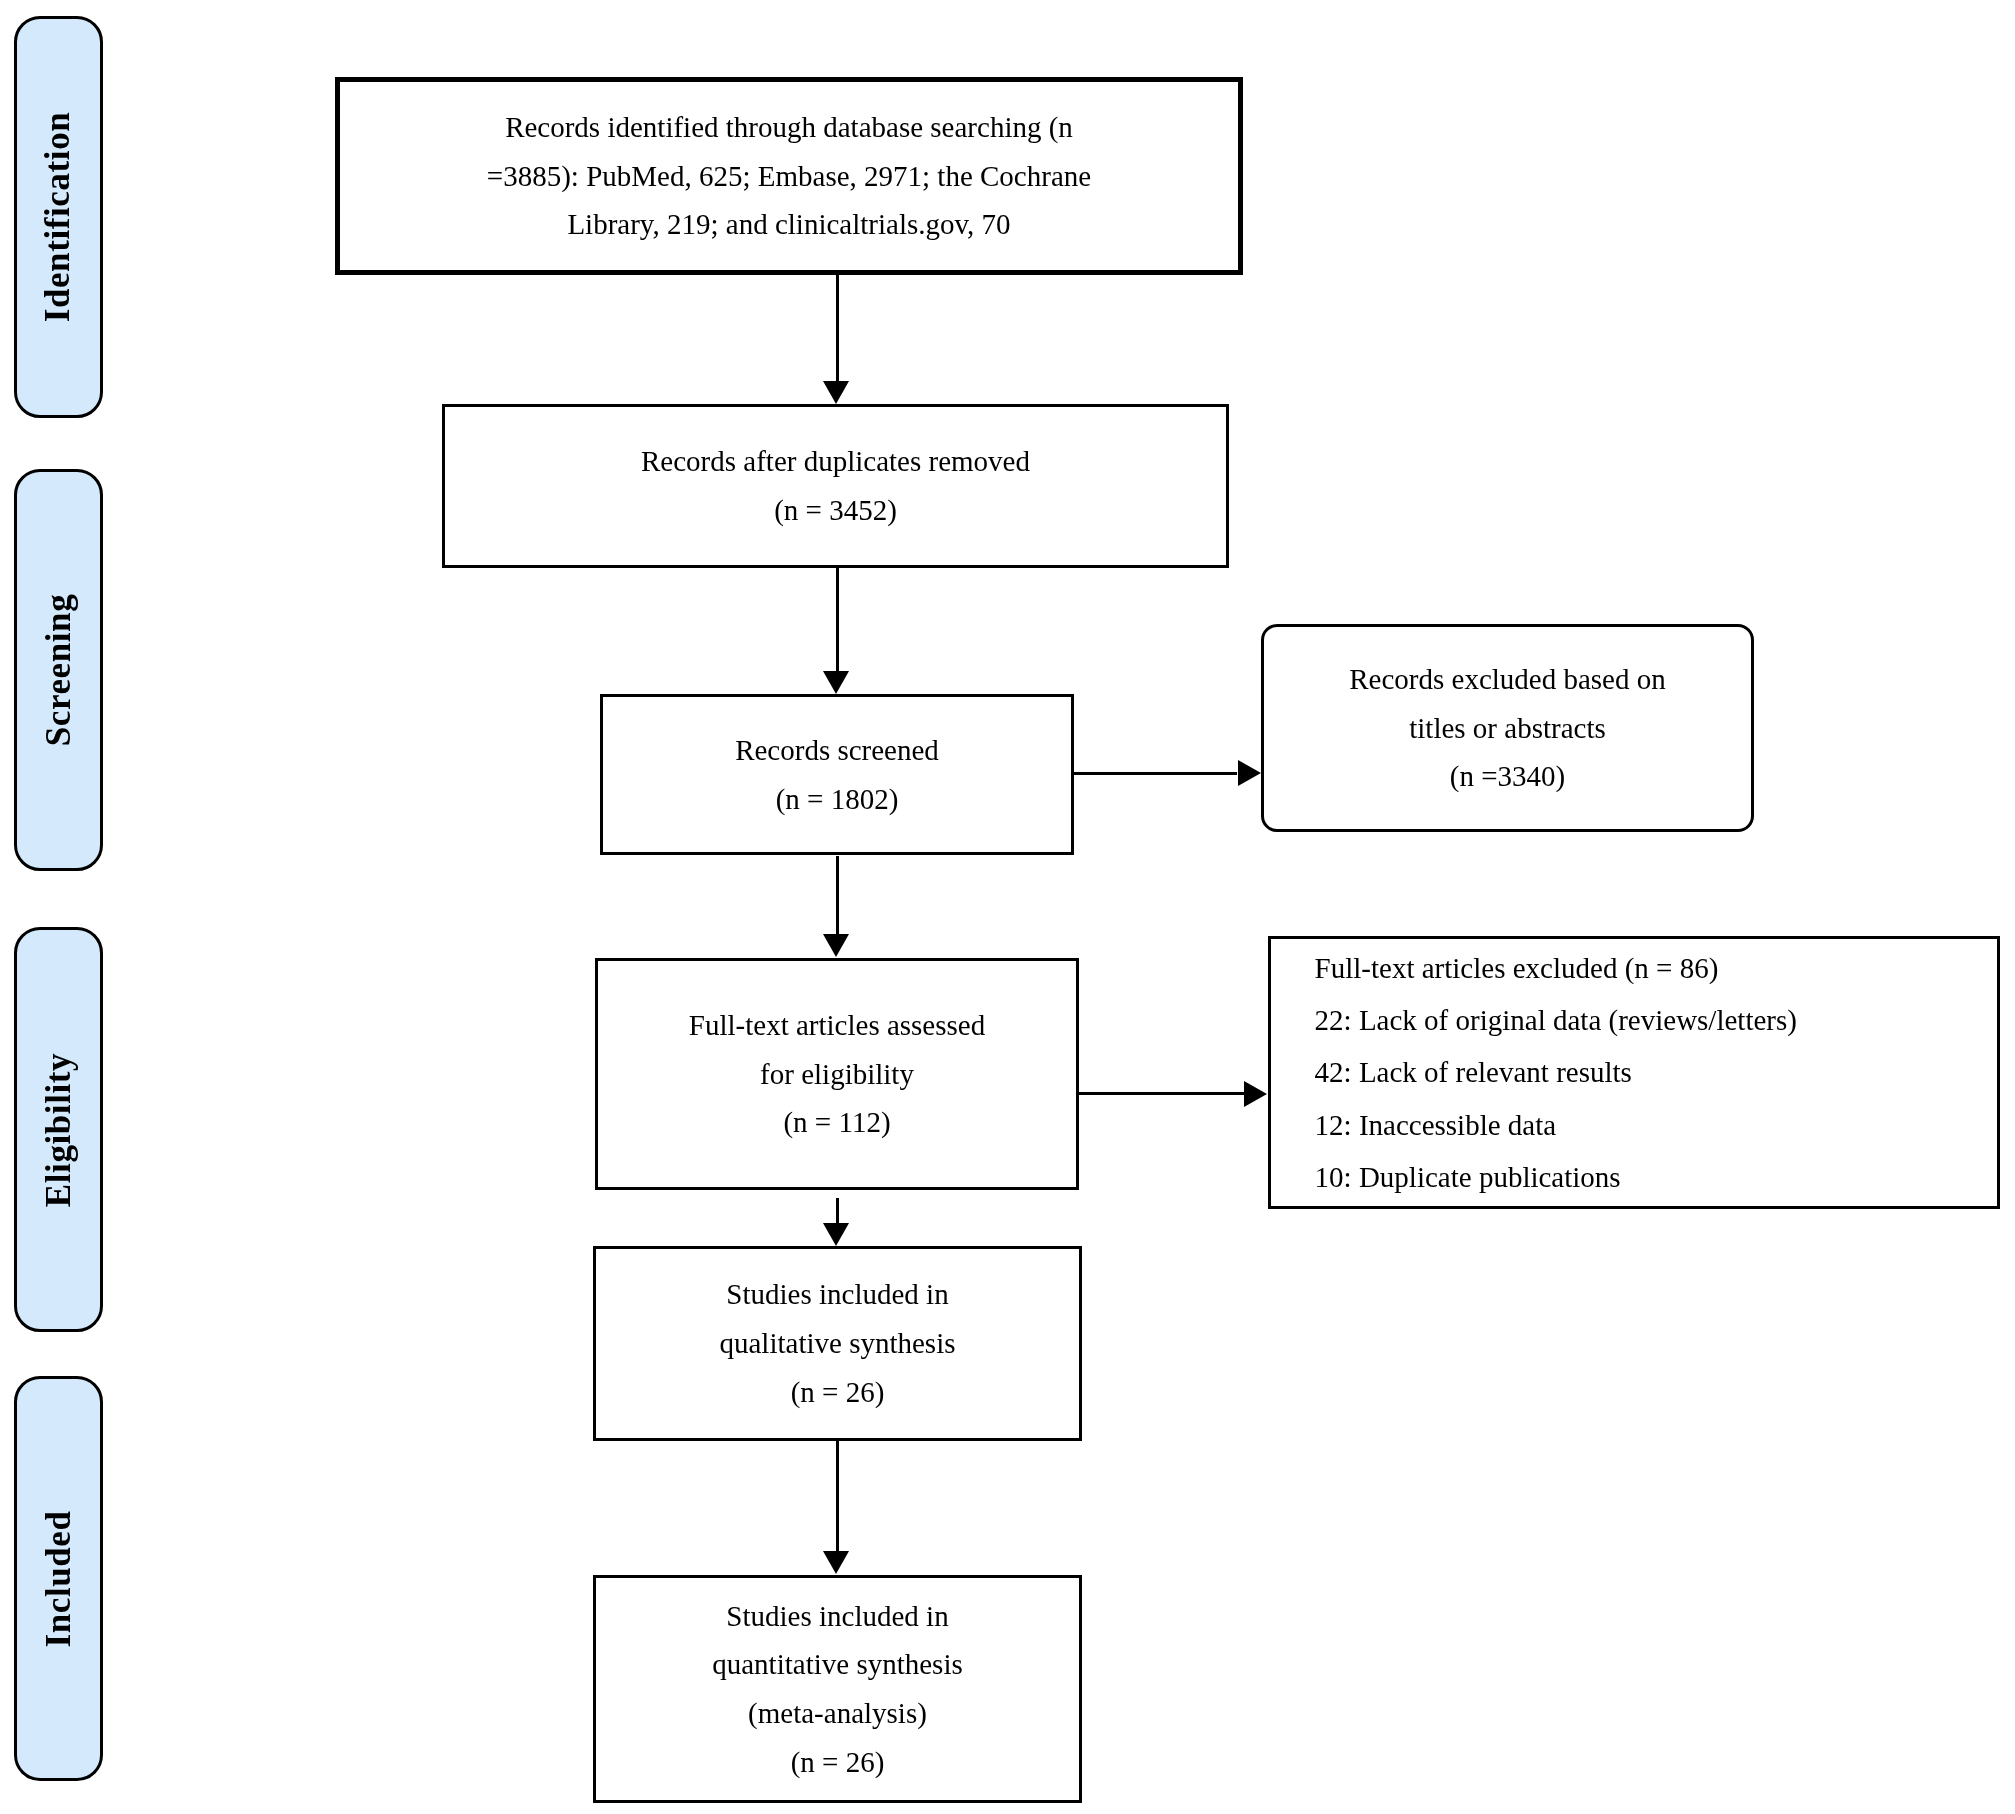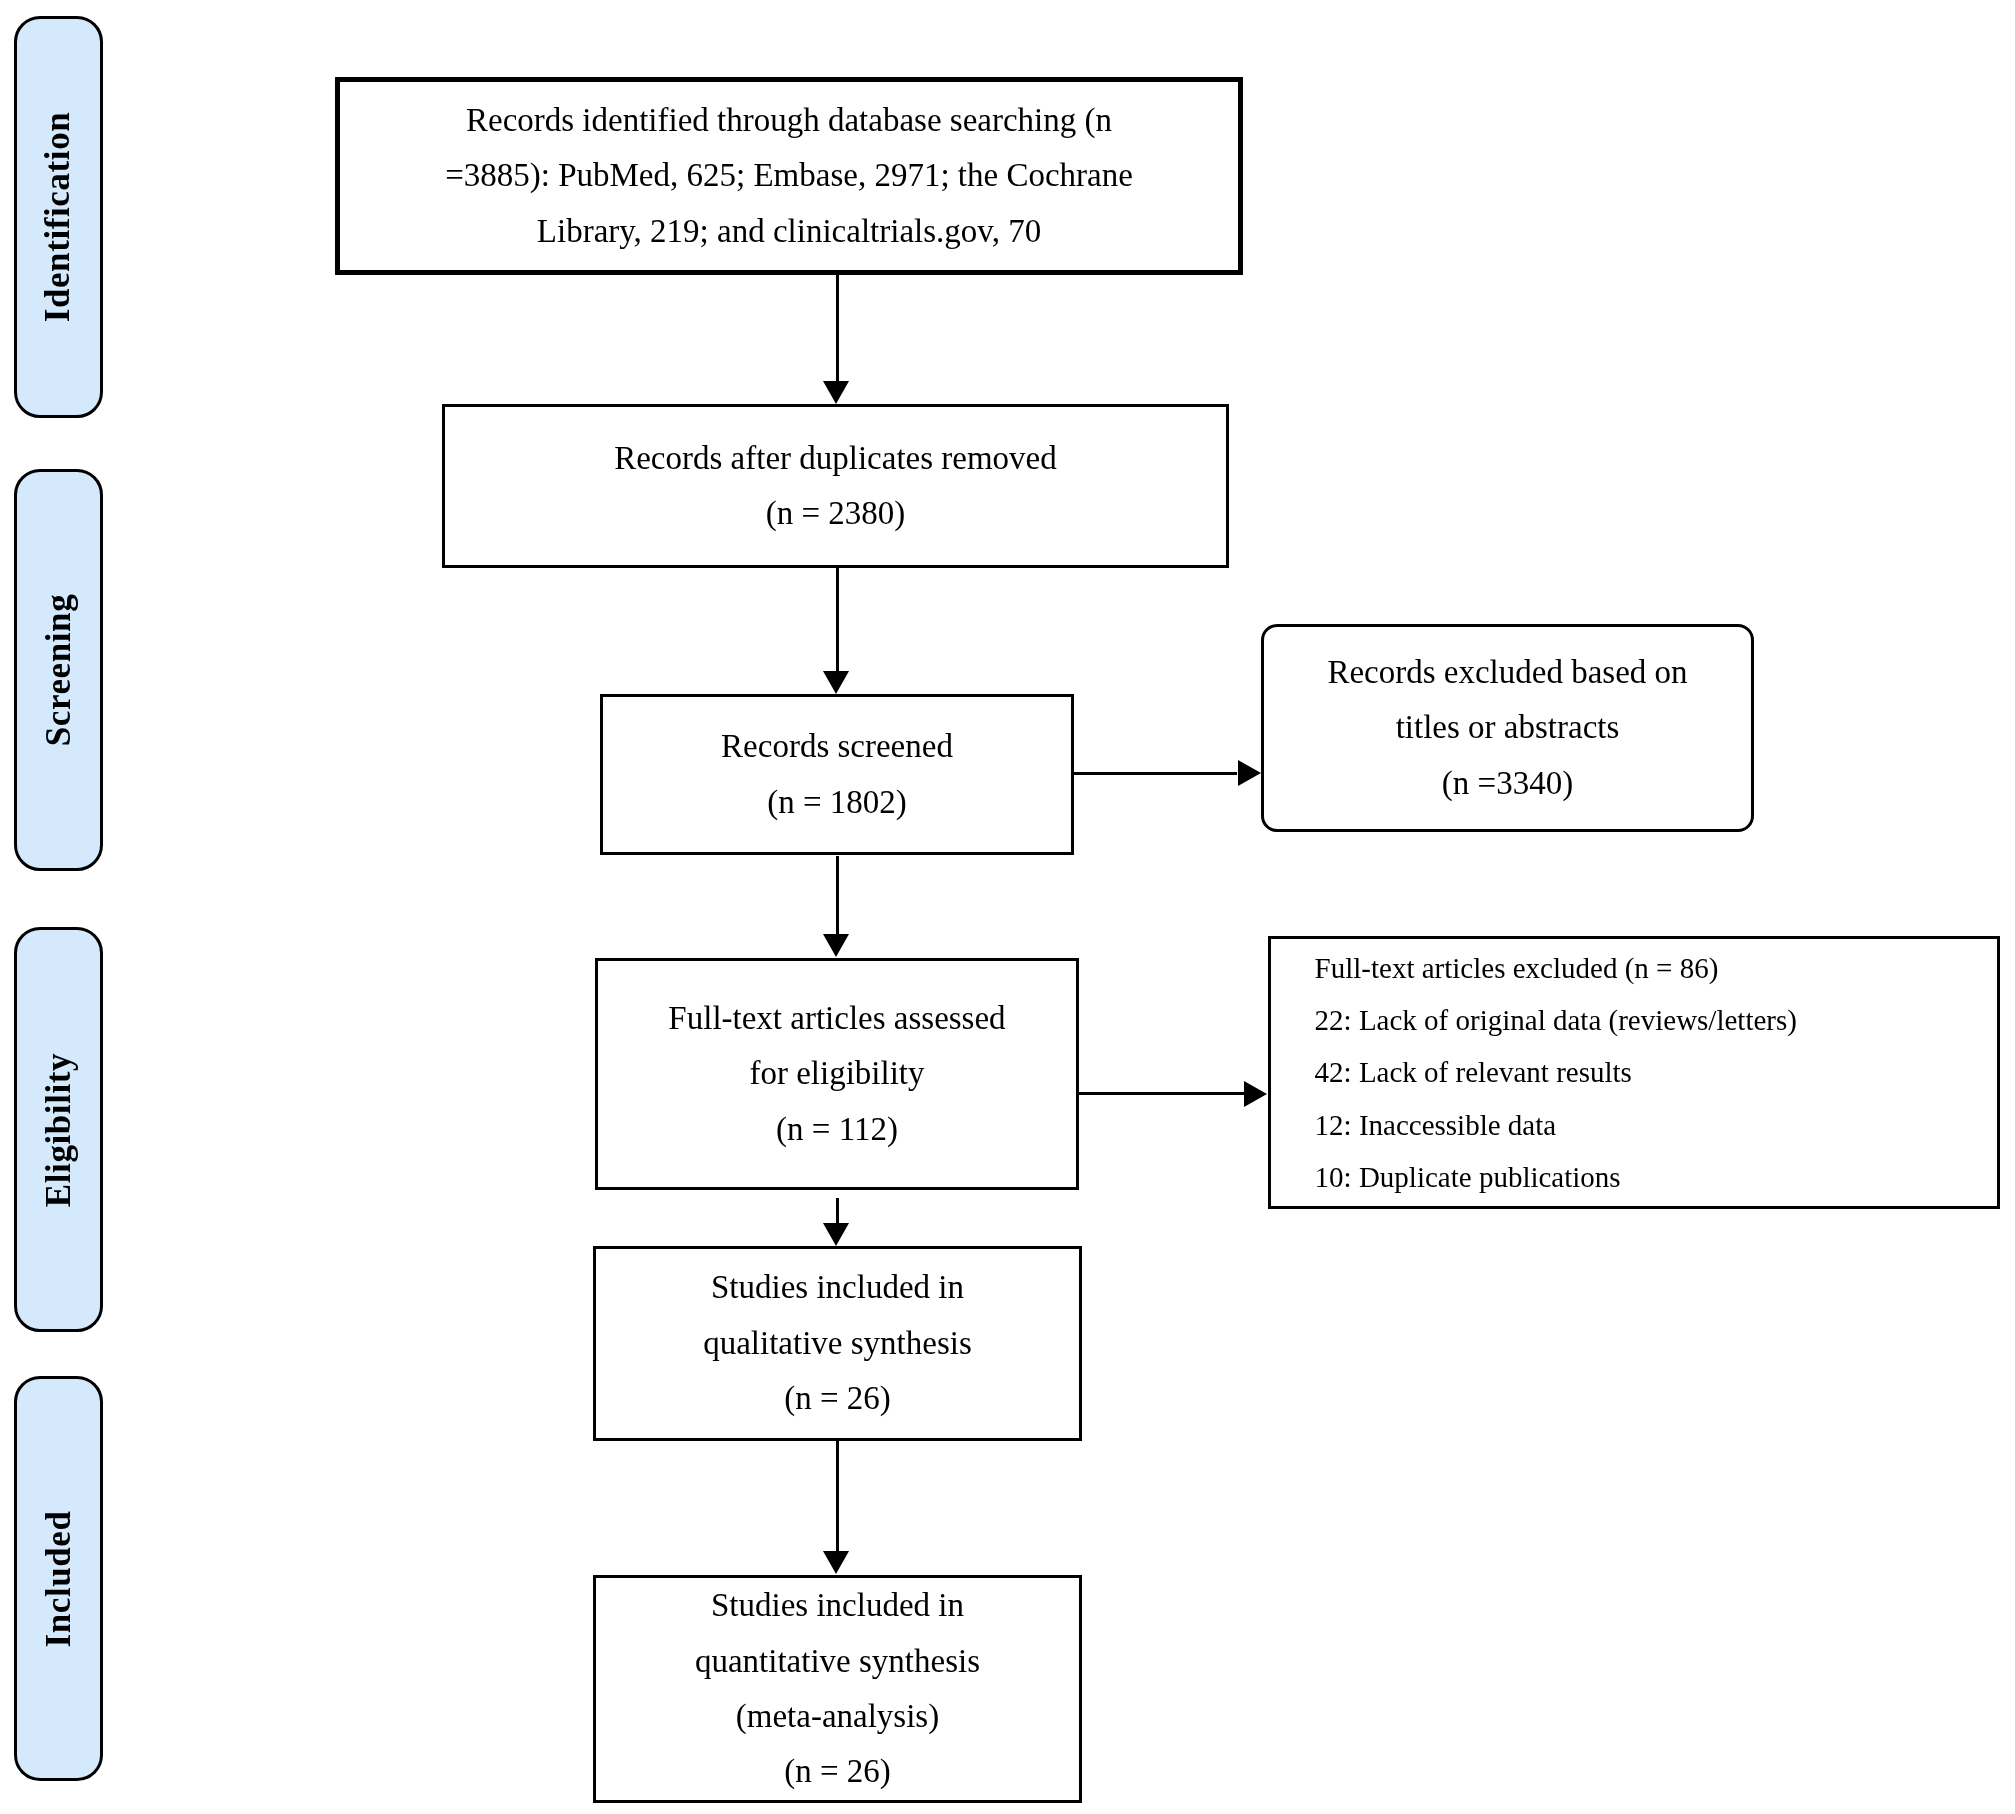--- a/index.html
+++ b/index.html
@@ -44,21 +44,21 @@
     box-sizing: border-box;
     background: #ffffff;
     border: 3.7px solid #000;
     display: flex;
     align-items: center;
     justify-content: center;
   }
   .fbox .txt {
     white-space: pre-line;
     text-align: center;
-    font-size: 33px;
+    font-size: 29px;
     line-height: 1.68;
     padding: 0 12.4px;
   }
   .fbox.thick { border-width: 5px; }
   .fbox.leftalign { justify-content: flex-start; }
   .fbox.leftalign .txt {
     text-align: left;
     font-size: 29px;
     line-height: 1.8;
     padding: 0 12.4px 0 23.6px;
@@ -110,21 +110,21 @@
   </div>
 
   <div class="fbox thick" style="left:335px;top:77px;width:908px;height:198px;">
     <span class="txt">Records identified through database searching (n
 =3885): PubMed, 625; Embase, 2971; the Cochrane
 Library, 219; and clinicaltrials.gov, 70</span>
   </div>
 
   <div class="fbox" style="left:442px;top:404px;width:787px;height:164px;">
     <span class="txt">Records after duplicates removed
-(n = 2380)</span>
+(n = 3452)</span>
   </div>
 
   <div class="fbox" style="left:600px;top:694px;width:474px;height:161px;">
     <span class="txt">Records screened
 (n = 1802)</span>
   </div>
 
   <div class="fbox" style="left:1261px;top:624px;width:493px;height:208px;border-radius:16px;">
     <span class="txt">Records excluded based on
 titles or abstracts

